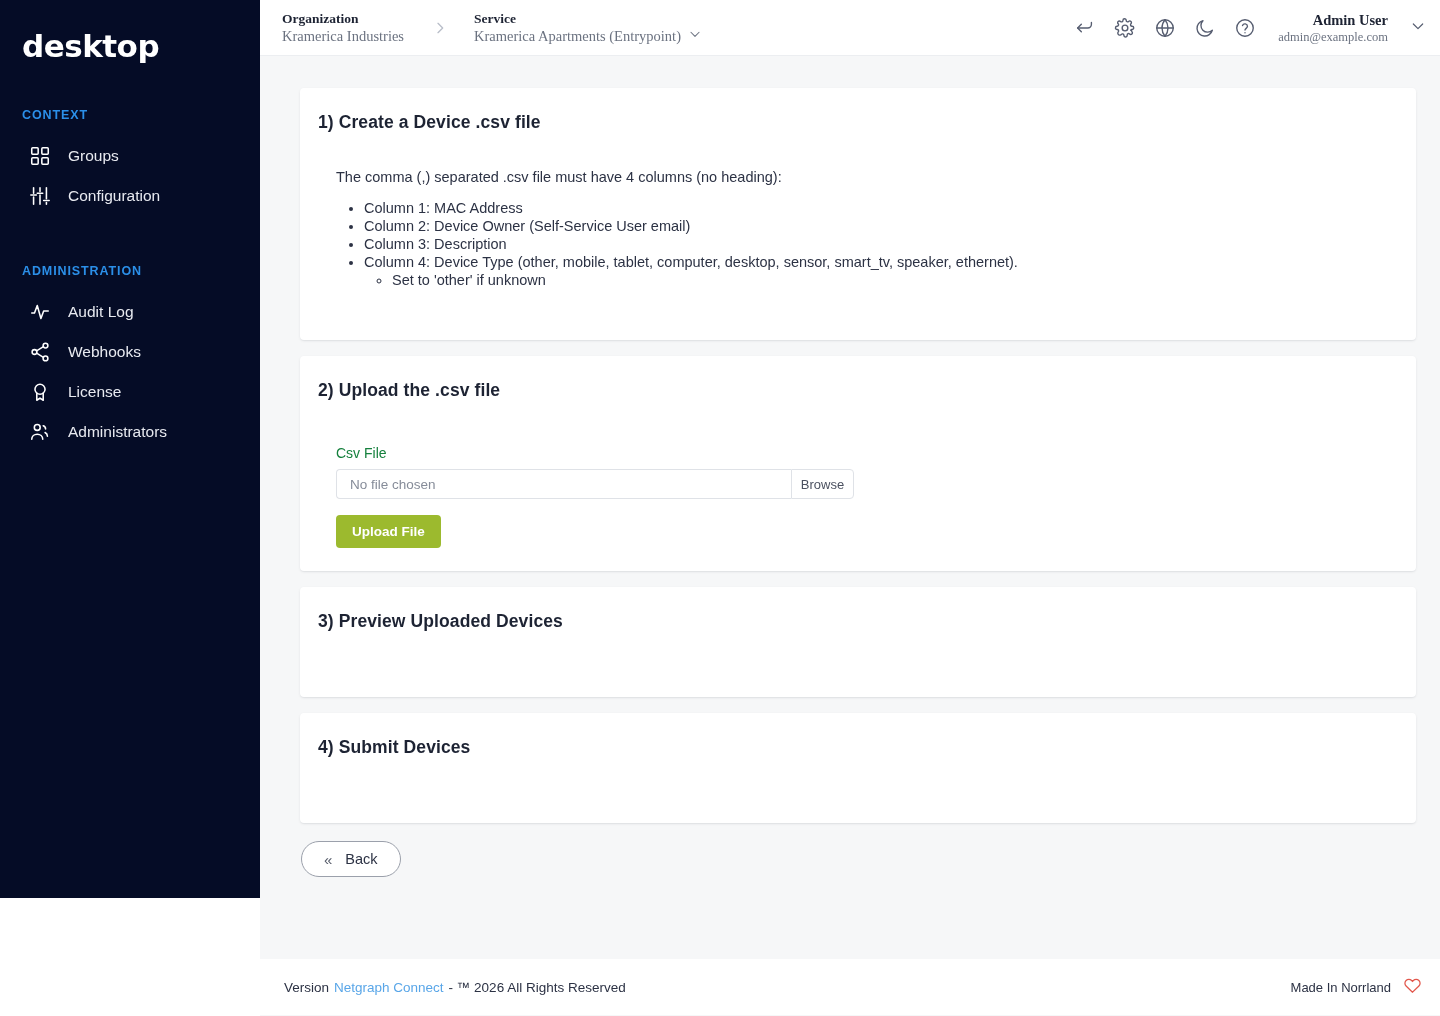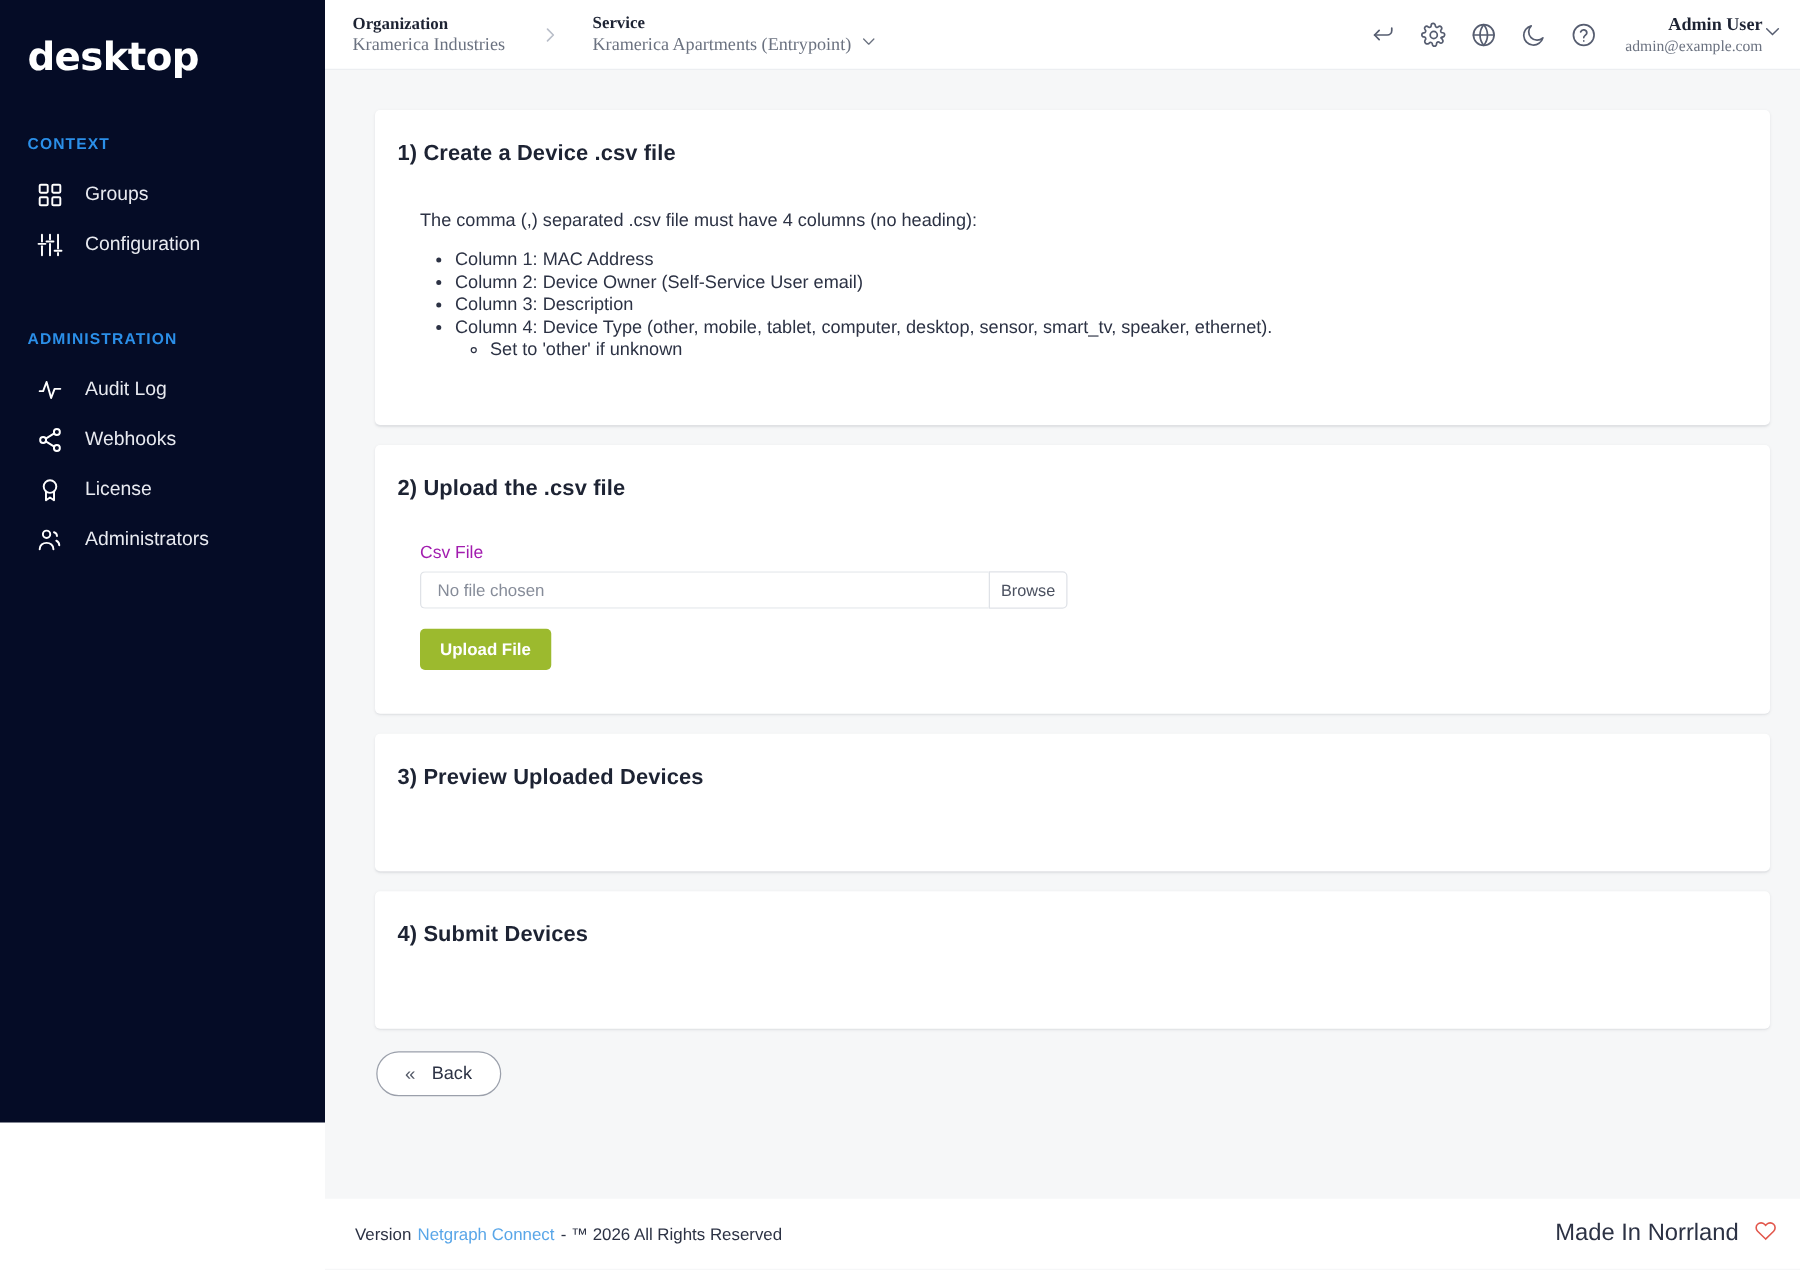--- a/index.html
+++ b/index.html
@@ -67,21 +67,21 @@
   .bc-value { font-size: 14.5px; color: #6b7280; line-height: 19px; display: flex; align-items: center; gap: 7px; }
   .bc-sep { margin: 0 26px 0 28px; display: flex; align-items: center; }
   .bc-sep svg { width: 16px; height: 16px; stroke: #b9bec9; stroke-width: 2; fill: none; stroke-linecap: round; stroke-linejoin: round; }
   .chev-down svg { width: 14px; height: 14px; stroke: #6b7280; stroke-width: 1.8; fill: none; stroke-linecap: round; stroke-linejoin: round; }
 
   .topbar-spacer { flex: 1 1 auto; }
   .top-icons { display: flex; align-items: center; gap: 14px; margin-right: 20px; }
   .top-icon { width: 26px; height: 26px; display:flex; align-items:center; justify-content:center; cursor: pointer; }
   .top-icon svg { width: 22px; height: 22px; stroke: #565d70; stroke-width: 1.5; fill: none; stroke-linecap: round; stroke-linejoin: round; }
 
-  .user-box { display: flex; align-items: center; gap: 0; cursor: pointer; }
+  .user-box { display: flex; align-items: center; gap: 22px; cursor: pointer; }
   .user-text { display: flex; flex-direction: column; align-items: flex-end; }
   .user-name { font-size: 14.5px; font-weight: 700; color: #1d2333; line-height: 18px; }
   .user-email { font-size: 12.5px; color: #6b7280; line-height: 16px; }
   .user-chev svg { width: 16px; height: 16px; stroke: #565d70; stroke-width: 1.8; fill: none; stroke-linecap: round; stroke-linejoin: round; }
 
   
   .main {
     flex: 1 1 auto;
     background: #f6f7f8;
     padding: 32px 24px 0 40px;
@@ -107,21 +107,21 @@
 
   .body-text {
     font-size: 14.5px; color: #2c3244;
     margin-top: 36px; margin-left: 18px;
   }
   ul.cols { margin: 14px 0 0 46px; }
   ul.cols > li { font-size: 14.5px; color: #2c3244; line-height: 18px; margin-bottom: 0px; list-style: disc; }
   ul.subcols { margin: 0 0 0 28px; }
   ul.subcols > li { font-size: 14.5px; color: #2c3244; line-height: 18px; list-style: circle; }
 
-  .field-label { font-size: 14px; color: #a21caf; margin: 32px 0 8px 18px; }
+  .field-label { font-size: 14px; color: #15803d; margin: 44px 0 8px 18px; }
   .file-input-row { display: flex; width: 518px; margin-left: 18px; height: 30px; }
   .file-input {
     flex: 1 1 auto; border: 1px solid #dfe2e7; border-right: none;
     border-radius: 4px 0 0 4px; background: #fff;
     display: flex; align-items: center; padding-left: 13px;
     font-size: 13.5px; color: #868c99;
   }
   .browse-btn {
     flex: 0 0 63px; border: 1px solid #dfe2e7; border-radius: 0 4px 4px 0;
     background: #fff; display: flex; align-items: center; justify-content: center;
@@ -157,21 +157,21 @@
   }
   .footer-left {
     margin-left: 284px;
     font-size: 13.5px; color: #2c3244;
     display: flex; align-items: baseline; gap: 5px;
   }
   .footer-link { color: #59a6e8; cursor: pointer; }
   .footer-right {
     margin-left: auto; margin-right: 18px;
     display: flex; align-items: center; gap: 12px;
-    font-size: 19px; color: #2c3244;
+    font-size: 13px; color: #2c3244;
   }
   .heart svg { width: 19px; height: 19px; stroke: #e2574c; stroke-width: 1.6; fill: none; }
 </style>
 </head>
 <body>
 
 <div class="app">
 
   <aside class="sidebar">
     <div class="logo-wrap">

